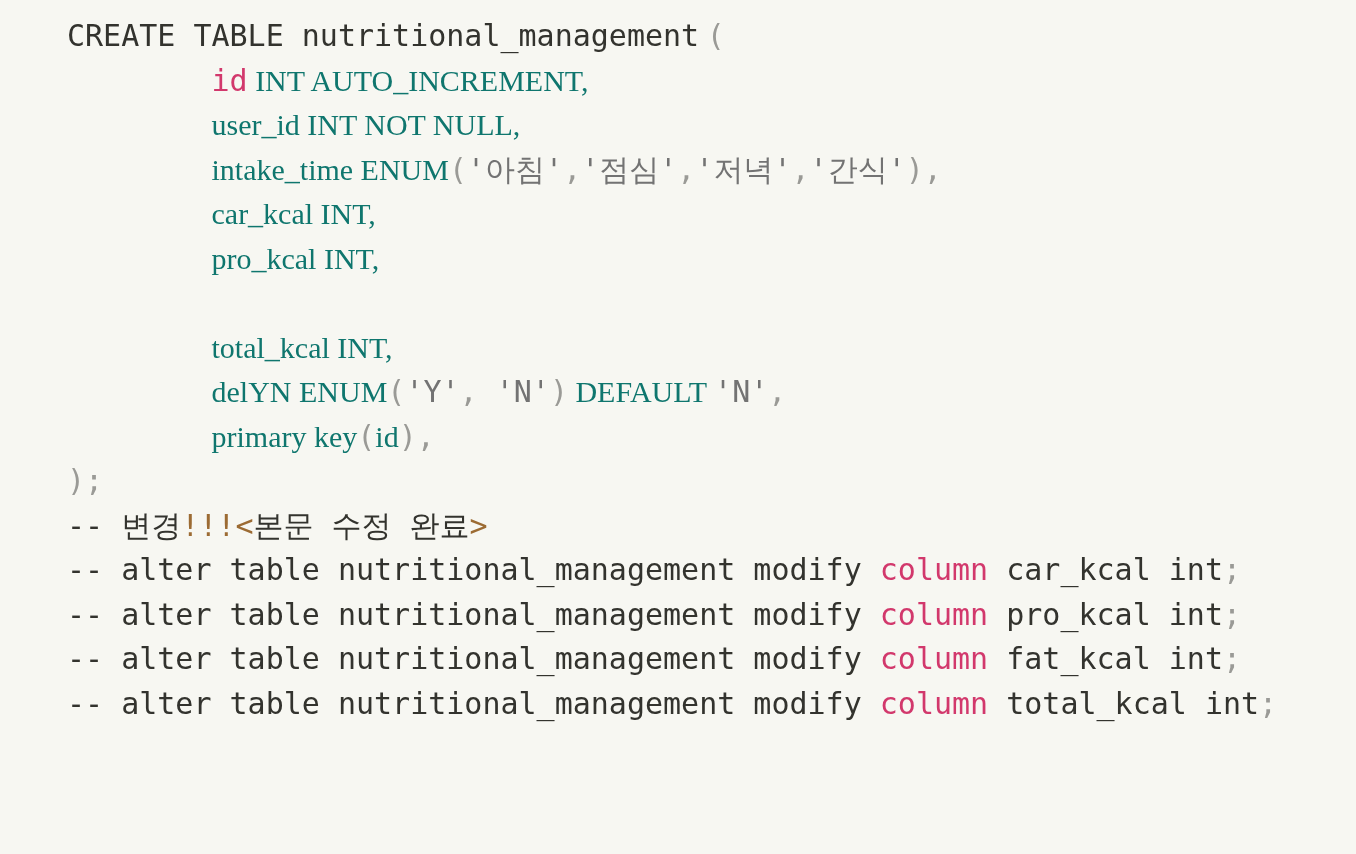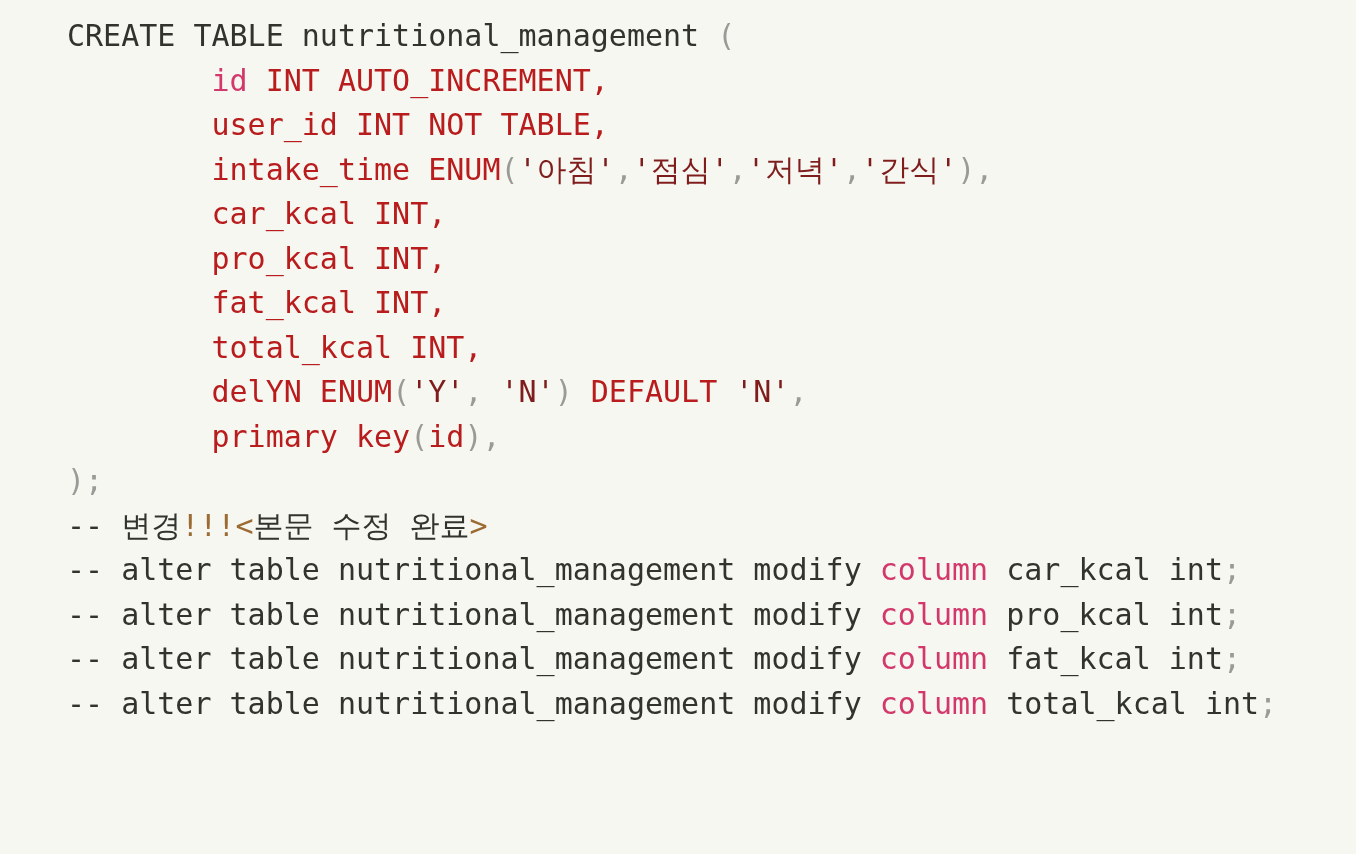--- a/index.html
+++ b/index.html
@@ -27,41 +27,41 @@
   .code-line {
     height: 44.5px;
     line-height: 44.5px;
     font-size: 30px;
     white-space: pre;
     padding-left: 50px;
     letter-spacing: 0px;
     color: #2f2f2f;
   }
   
-  .tok-plain   { color: #b91c1c; }
+  .tok-plain   { color: #0f766e; font-family: Liberation Serif, serif; }
   .tok-ident   { color: #33332e; }
   .tok-kw      { color: #33332e; }
   .tok-name    { color: #d2386c; }
   .tok-punct   { color: #9a9a96; }
-  .tok-string  { color: #7f1d1d; }
+  .tok-string  { color: #737373; }
   .tok-comment { color: #33332e; }
   .tok-bang    { color: #9c6b33; }
   .tok-angle   { color: #9c6b33; }
 </style>
 </head>
 <body>
 
 <div id="code-block">
     <div class="code-line"><span class="tok-kw">CREATE TABLE </span><span class="tok-ident">nutritional_management</span><span class="tok-plain"> </span><span class="tok-punct">(</span></div>
     <div class="code-line"><span>        </span><span class="tok-name">id</span><span class="tok-plain"> INT AUTO_INCREMENT,</span></div>
-    <div class="code-line"><span>        </span><span class="tok-plain">user_id INT NOT TABLE,</span></div>
+    <div class="code-line"><span>        </span><span class="tok-plain">user_id INT NOT NULL,</span></div>
     <div class="code-line"><span>        </span><span class="tok-plain">intake_time ENUM</span><span class="tok-punct">(</span><span class="tok-string">'아침'</span><span class="tok-punct">,</span><span class="tok-string">'점심'</span><span class="tok-punct">,</span><span class="tok-string">'저녁'</span><span class="tok-punct">,</span><span class="tok-string">'간식'</span><span class="tok-punct">)</span><span class="tok-punct">,</span></div>
     <div class="code-line"><span>        </span><span class="tok-plain">car_kcal INT,</span></div>
     <div class="code-line"><span>        </span><span class="tok-plain">pro_kcal INT,</span></div>
-    <div class="code-line"><span>        </span><span class="tok-plain">fat_kcal INT,</span></div>
+    <div class="code-line"><span>        </span></div>
     <div class="code-line"><span>        </span><span class="tok-plain">total_kcal INT,</span></div>
     <div class="code-line"><span>        </span><span class="tok-plain">delYN ENUM</span><span class="tok-punct">(</span><span class="tok-string">'Y'</span><span class="tok-punct">, </span><span class="tok-string">'N'</span><span class="tok-punct">)</span><span class="tok-plain"> DEFAULT </span><span class="tok-string">'N'</span><span class="tok-punct">,</span></div>
     <div class="code-line"><span>        </span><span class="tok-plain">primary key</span><span class="tok-punct">(</span><span class="tok-plain">id</span><span class="tok-punct">)</span><span class="tok-punct">,</span></div>
     <div class="code-line"><span class="tok-punct">)</span><span class="tok-punct">;</span></div>
     <div class="code-line"><span class="tok-comment">-- 변경</span><span class="tok-bang">!!!</span><span class="tok-angle">&lt;</span><span class="tok-comment">본문 수정 완료</span><span class="tok-angle">&gt;</span></div>
     <div class="code-line"><span class="tok-comment">-- alter table nutritional_management modify </span><span class="tok-name">column</span><span class="tok-comment"> car_kcal int</span><span class="tok-punct">;</span></div>
     <div class="code-line"><span class="tok-comment">-- alter table nutritional_management modify </span><span class="tok-name">column</span><span class="tok-comment"> pro_kcal int</span><span class="tok-punct">;</span></div>
     <div class="code-line"><span class="tok-comment">-- alter table nutritional_management modify </span><span class="tok-name">column</span><span class="tok-comment"> fat_kcal int</span><span class="tok-punct">;</span></div>
     <div class="code-line"><span class="tok-comment">-- alter table nutritional_management modify </span><span class="tok-name">column</span><span class="tok-comment"> total_kcal int</span><span class="tok-punct">;</span></div>
   </div>

